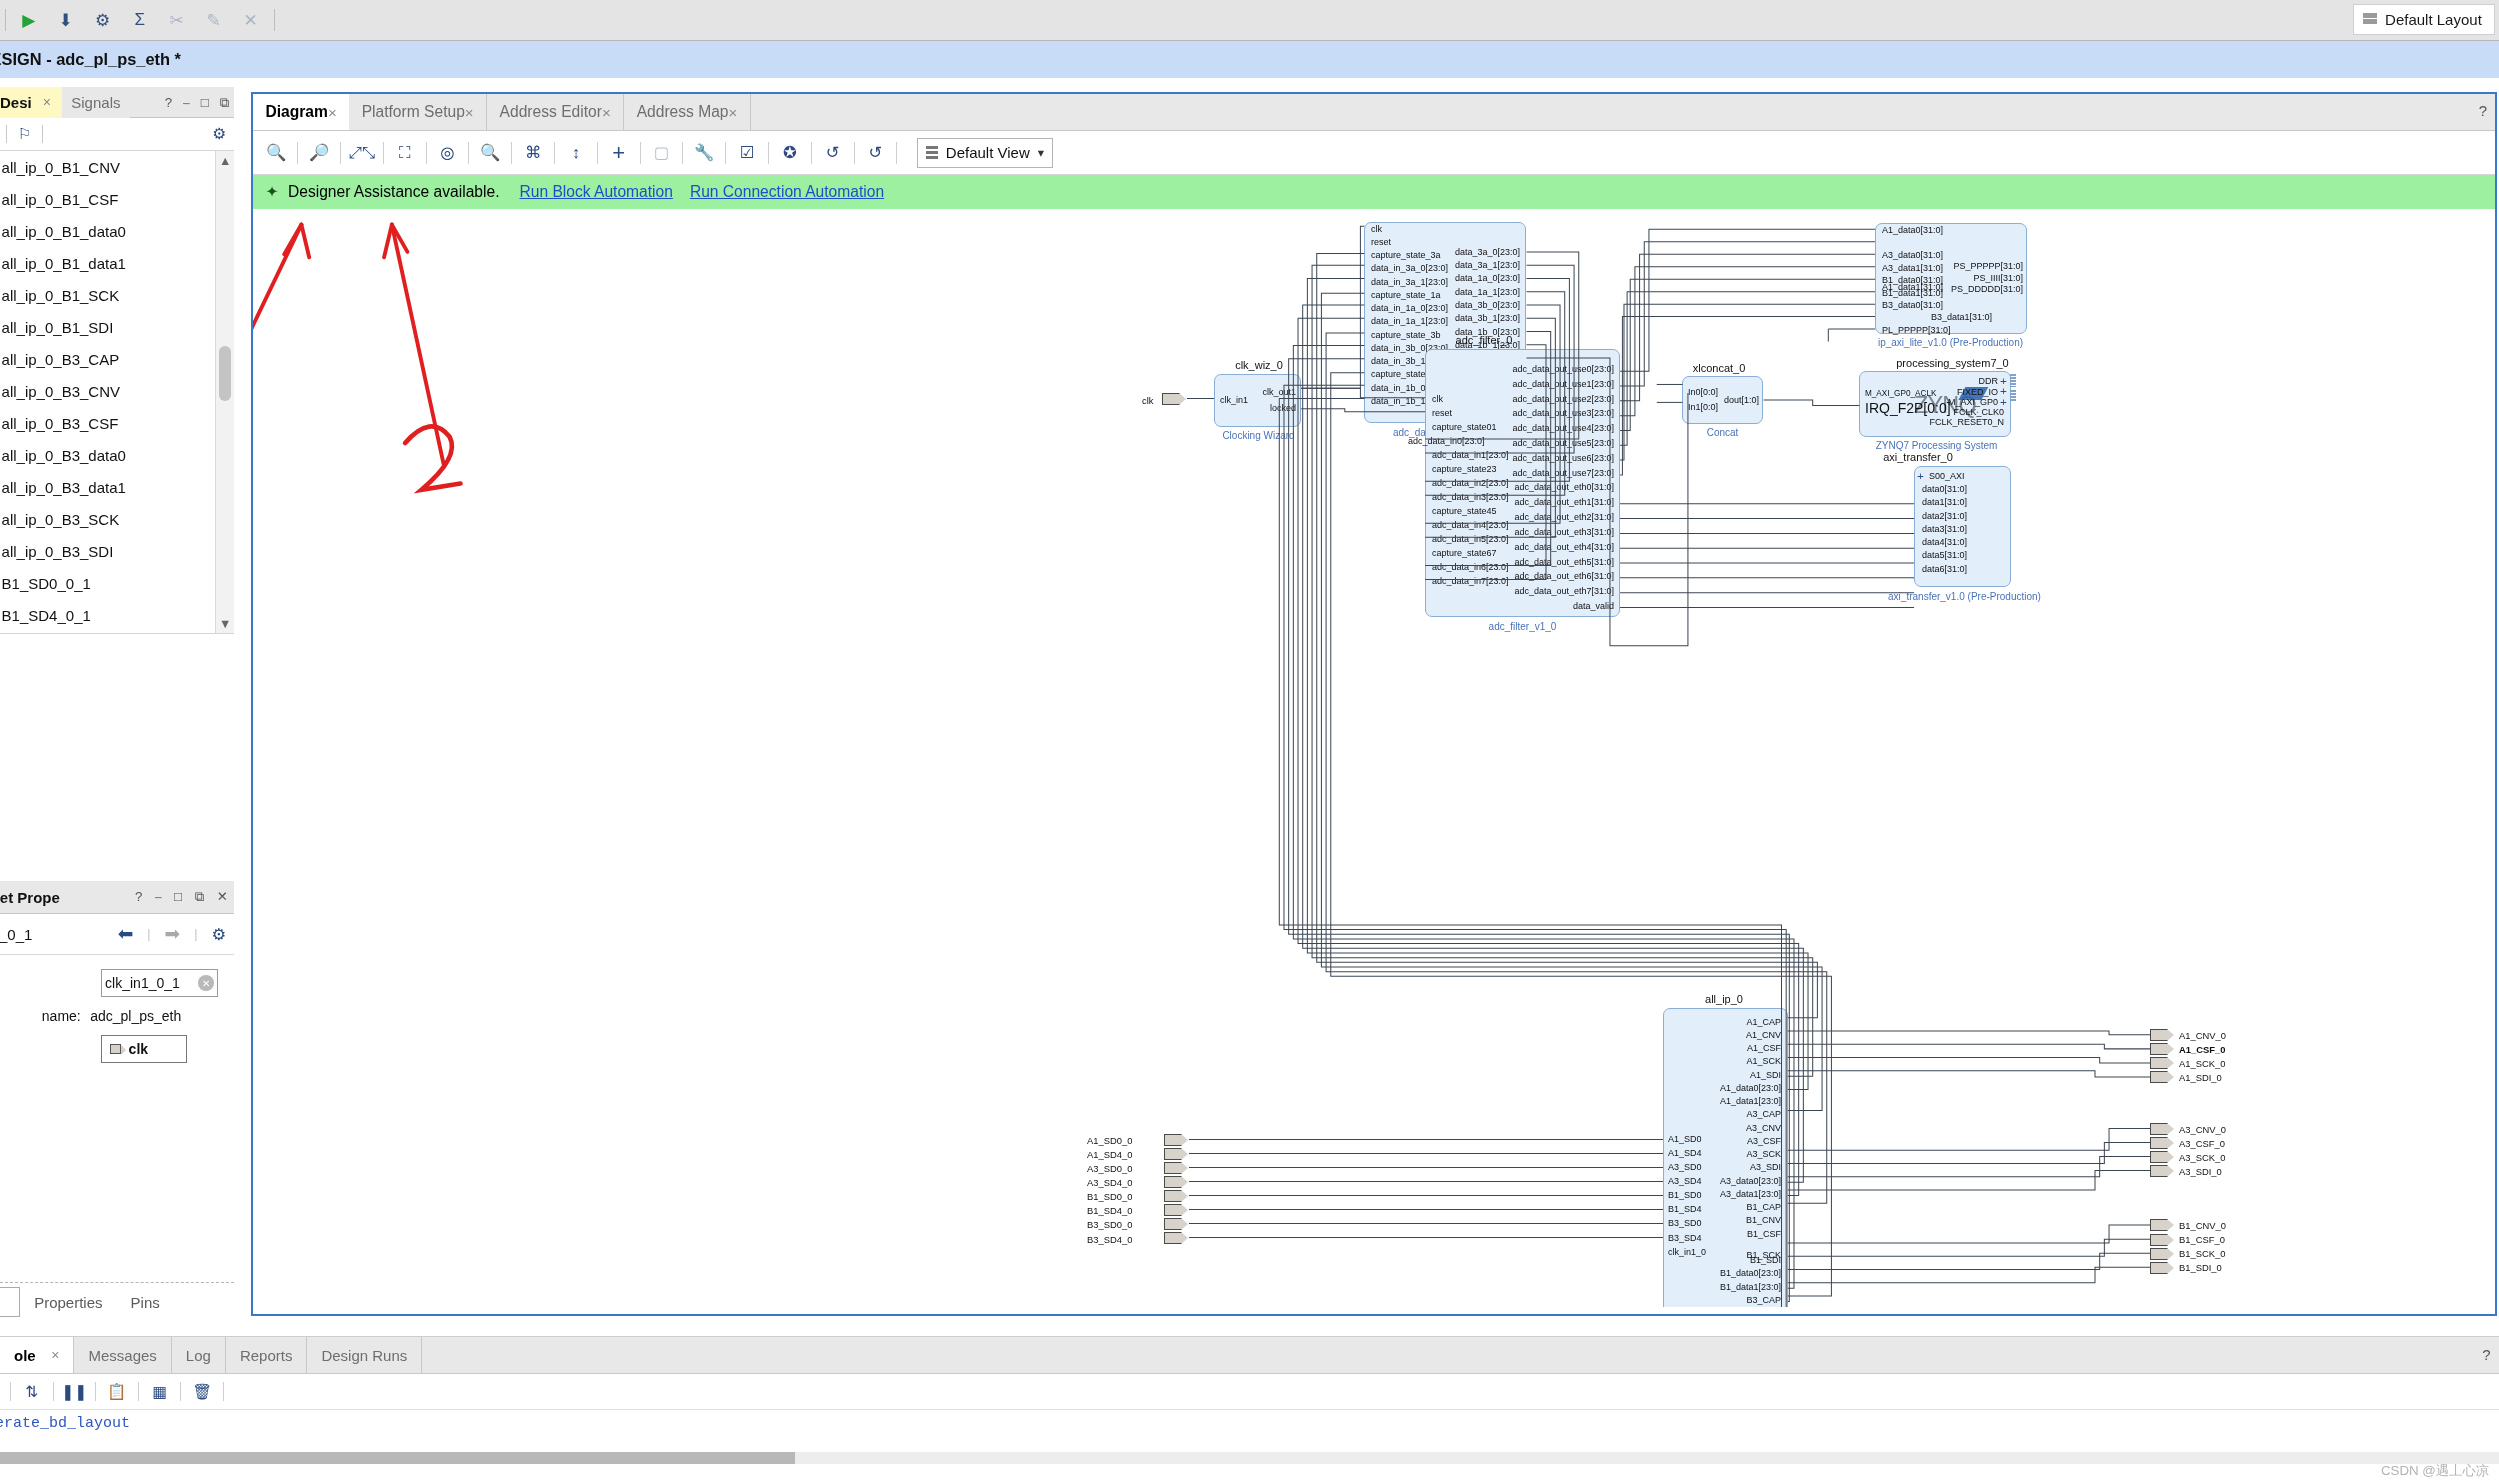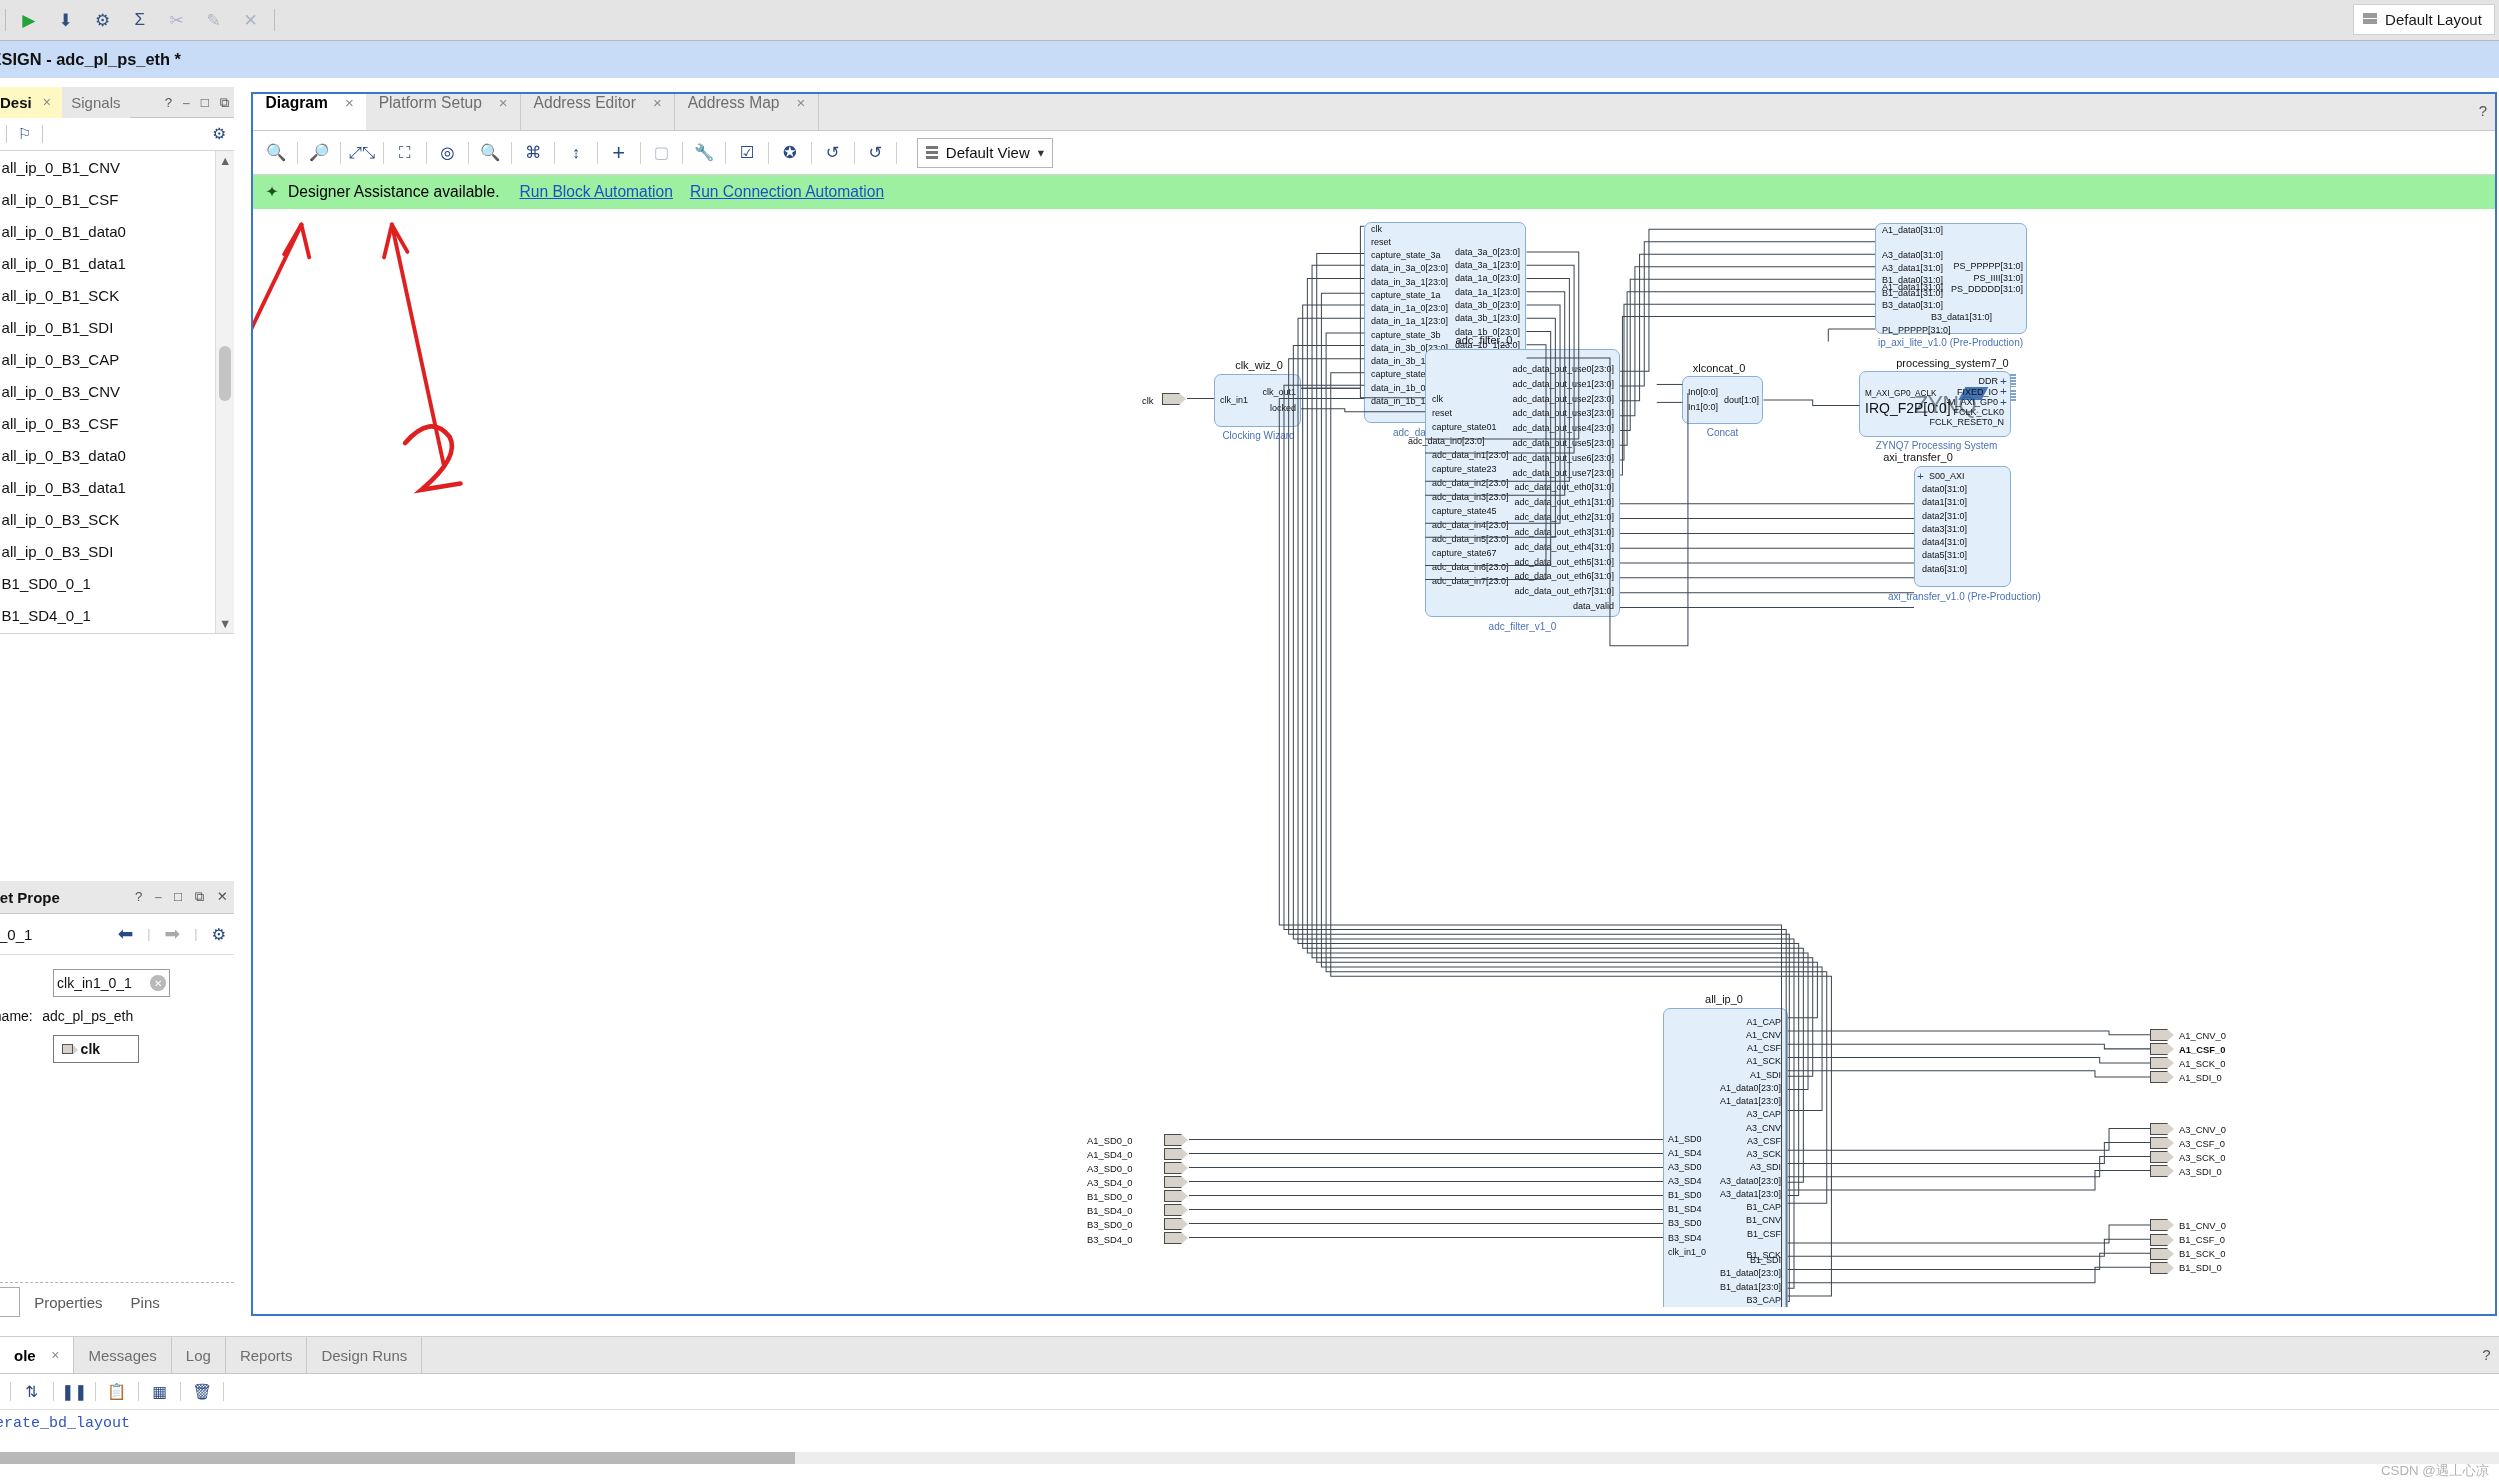--- a/index.html
+++ b/index.html
@@ -100,21 +100,21 @@
   }
   .np-title { font-size: 15px; font-weight: bold; color: #111; margin-left: -11px; }
   .np-ctrls { position: absolute; right: 6.2px; display: flex; gap: 12.5px; color: #555; font-size: 13.3px; }
   .np-nav {
     height: 41px; background: #fff; border-bottom: 0.8px solid #d9d9d9;
     display: flex; align-items: center; position: relative;
   }
   .np-nav-name { font-size: 15px; color: #111; margin-left: -9.4px; }
   .np-nav-icons { position: absolute; right: 7.8px; display: flex; align-items: center; gap: 14px; }
   .np-body { padding-top: 14px; position: relative; height: 366px; }
-  .np-row { display: flex; align-items: flex-end; margin-bottom: 11px; }
+  .np-row { display: flex; align-items: flex-end; margin-bottom: 11px; margin-left: 48px; }
   .np-input {
     margin-left: 53px; width: 117px; height: 28px; border: 0.8px solid #9a9a9a;
     background: #fff; display: flex; align-items: center; padding: 0 3.1px;
     font-size: 14px; color: #111; justify-content: space-between;
   }
   .np-clear {
     width: 15.6px; height: 15.6px; border-radius: 50%; background: #b9b9b9;
     color: #fff; font-size: 10px; display: flex; align-items: center;
     justify-content: center;
   }
@@ -144,21 +144,21 @@
   
   .diagram-panel {
     position: absolute; left: 251px; top: 92px; width: 2246px; height: 1224px;
     border: 2.3px solid #3978c8; background: #fff;
   }
   .diag-tabs {
     height: 37px; background: #e8e8e8; display: flex; align-items: stretch;
     border-bottom: 0.8px solid #c8c8c8; position: relative;
   }
   .diag-tab {
-    display: flex; align-items: flex-start; gap: 17px; padding: 0 12.5px;
+    display: flex; align-items: center; padding: 0 12.5px;
     font-size: 15.6px; color: #6e6e6e; border-right: 0.8px solid #c8c8c8;
   }
   .diag-tab.active { background: #fff; color: #000; font-weight: bold; border-right: none; }
   .diag-tab .x { color: #8a8a8a; font-size: 15px; font-weight: normal; }
   .diag-help { position: absolute; right: 7.8px; top: 7.8px; color: #555; font-size: 15px; }
 
   .diag-toolbar {
     height: 44px; background: #fff; border-bottom: 0.8px solid #d6d6d6;
     display: flex; align-items: center; padding-left: 7.8px; gap: 0;
   }

